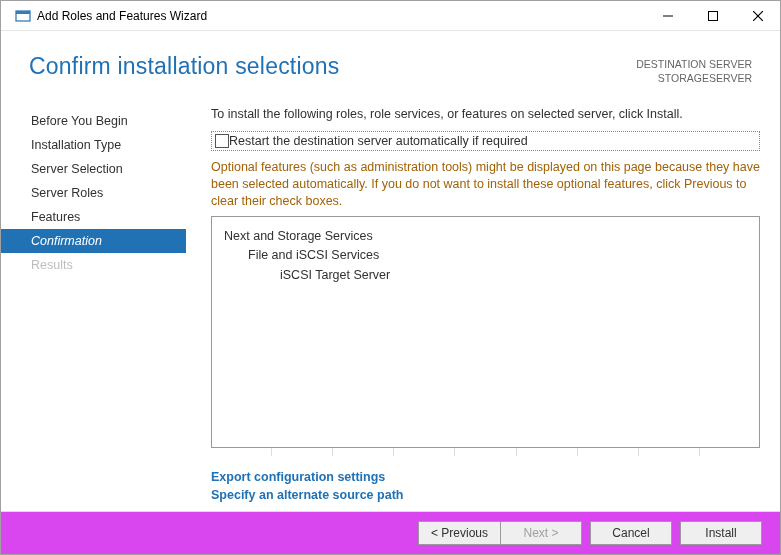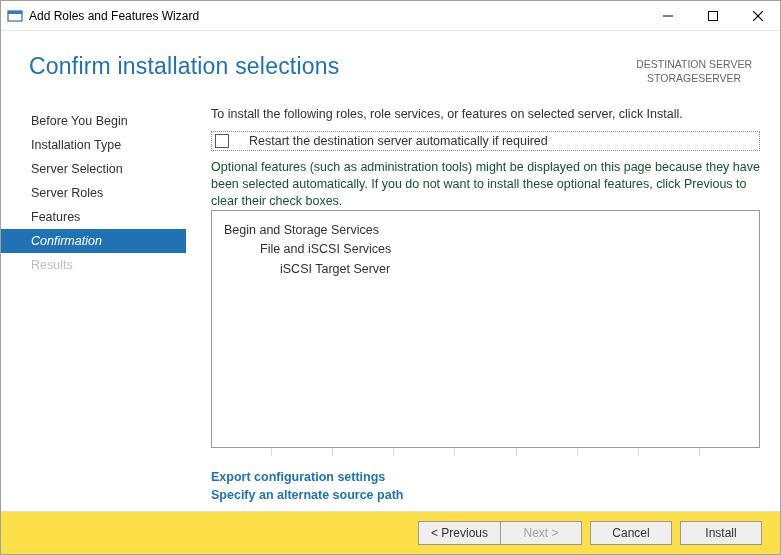--- a/index.html
+++ b/index.html
@@ -11,21 +11,21 @@
     color: #323130;
     width: 781px;
     height: 555px;
     overflow: hidden;
     border: 1px solid #a0a0a0;
   }
   .titlebar {
     height: 30px;
     display: flex;
     align-items: center;
-    padding-left: 6px;
+    padding-left: 14px;
     background: #fff;
     border-bottom: 1px solid #e5e5e5;
   }
   .titlebar .app-icon {
     width: 16px; height: 16px;
     margin-right: 6px;
     display: inline-flex; align-items: center; justify-content: center;
   }
   .titlebar .title { font-size: 12px; color: #000; }
   .win-controls {
@@ -51,21 +51,21 @@
     align-items: flex-start;
   }
   .header h1 {
     margin: 0;
     font-weight: 300;
     font-size: 23px;
     color: #2072b5;
     letter-spacing: 0.2px;
   }
   .dest {
-    text-align: center;
+    text-align: right;
     font-size: 10.5px;
     color: #666;
     line-height: 1.35;
     padding-top: 4px;
   }
   .body {
     flex: 1;
     display: flex;
     padding: 8px 20px 0 0;
     min-height: 0;
@@ -99,48 +99,48 @@
   .intro {
     font-size: 12.5px;
     color: #323130;
     margin-bottom: 10px;
   }
   .restart-row {
     border: 1px dotted #888;
     padding: 2px 3px;
     display: flex;
     align-items: flex-end;
-    gap: 20px;
+    gap: 0;
     margin-bottom: 8px;
   }
   .chk {
     width: 14px; height: 14px;
     border: 1px solid #555;
     background: #fff;
     flex-shrink: 0;
   }
   .restart-label { font-size: 12.5px; }
   .optional-text {
     font-size: 12.5px;
-    color: #14532d;
+    color: #a16207;
     line-height: 1.35;
-    margin-bottom: 0;
+    margin-bottom: 6px;
   }
   .features-box {
     border: 1px solid #999;
     flex: 1;
     padding: 10px 12px;
     font-size: 12.5px;
     line-height: 1.55;
     overflow: auto;
     min-height: 200px;
     position: relative;
   }
   .features-box .lvl1 { margin-left: 0; }
-  .features-box .lvl2 { margin-left: 36px; }
+  .features-box .lvl2 { margin-left: 24px; }
   .features-box .lvl3 { margin-left: 56px; }
   .tick-row {
     height: 8px;
     margin-top: 0;
     display: flex;
   }
   .tick-row div {
     flex: 1;
     border-left: 1px solid #ddd;
     height: 8px;
@@ -156,21 +156,21 @@
     text-decoration: none;
     line-height: 1.5;
     font-weight: bold;
   }
   .footer {
     border-top: 1px solid #ddd;
     padding: 9px 18px;
     display: flex;
     justify-content: flex-end;
     gap: 8px;
-    background: #fde047;
+    background: #d946ef;
   }
   .footer .btn-group {
     display: flex;
   }
   .btn {
     min-width: 82px;
     height: 24px;
     border: 1px solid #999;
     background: #efefef;
     font-size: 12px;
@@ -241,21 +241,21 @@
       <div class="intro">To install the following roles, role services, or features on selected server, click Install.</div>
 
       <div class="restart-row">
         <span class="chk"></span>
         <span class="restart-label">Restart the destination server automatically if required</span>
       </div>
 
       <div class="optional-text">Optional features (such as administration tools) might be displayed on this page because they have been selected automatically. If you do not want to install these optional features, click Previous to clear their check boxes.</div>
 
       <div class="features-box">
-        <div class="lvl1">Begin and Storage Services</div>
+        <div class="lvl1">Next and Storage Services</div>
         <div class="lvl2">File and iSCSI Services</div>
         <div class="lvl3">iSCSI Target Server</div>
       </div>
       <div class="tick-row">
         <div></div>
           <div></div>
           <div></div>
           <div></div>
           <div></div>
           <div></div>

